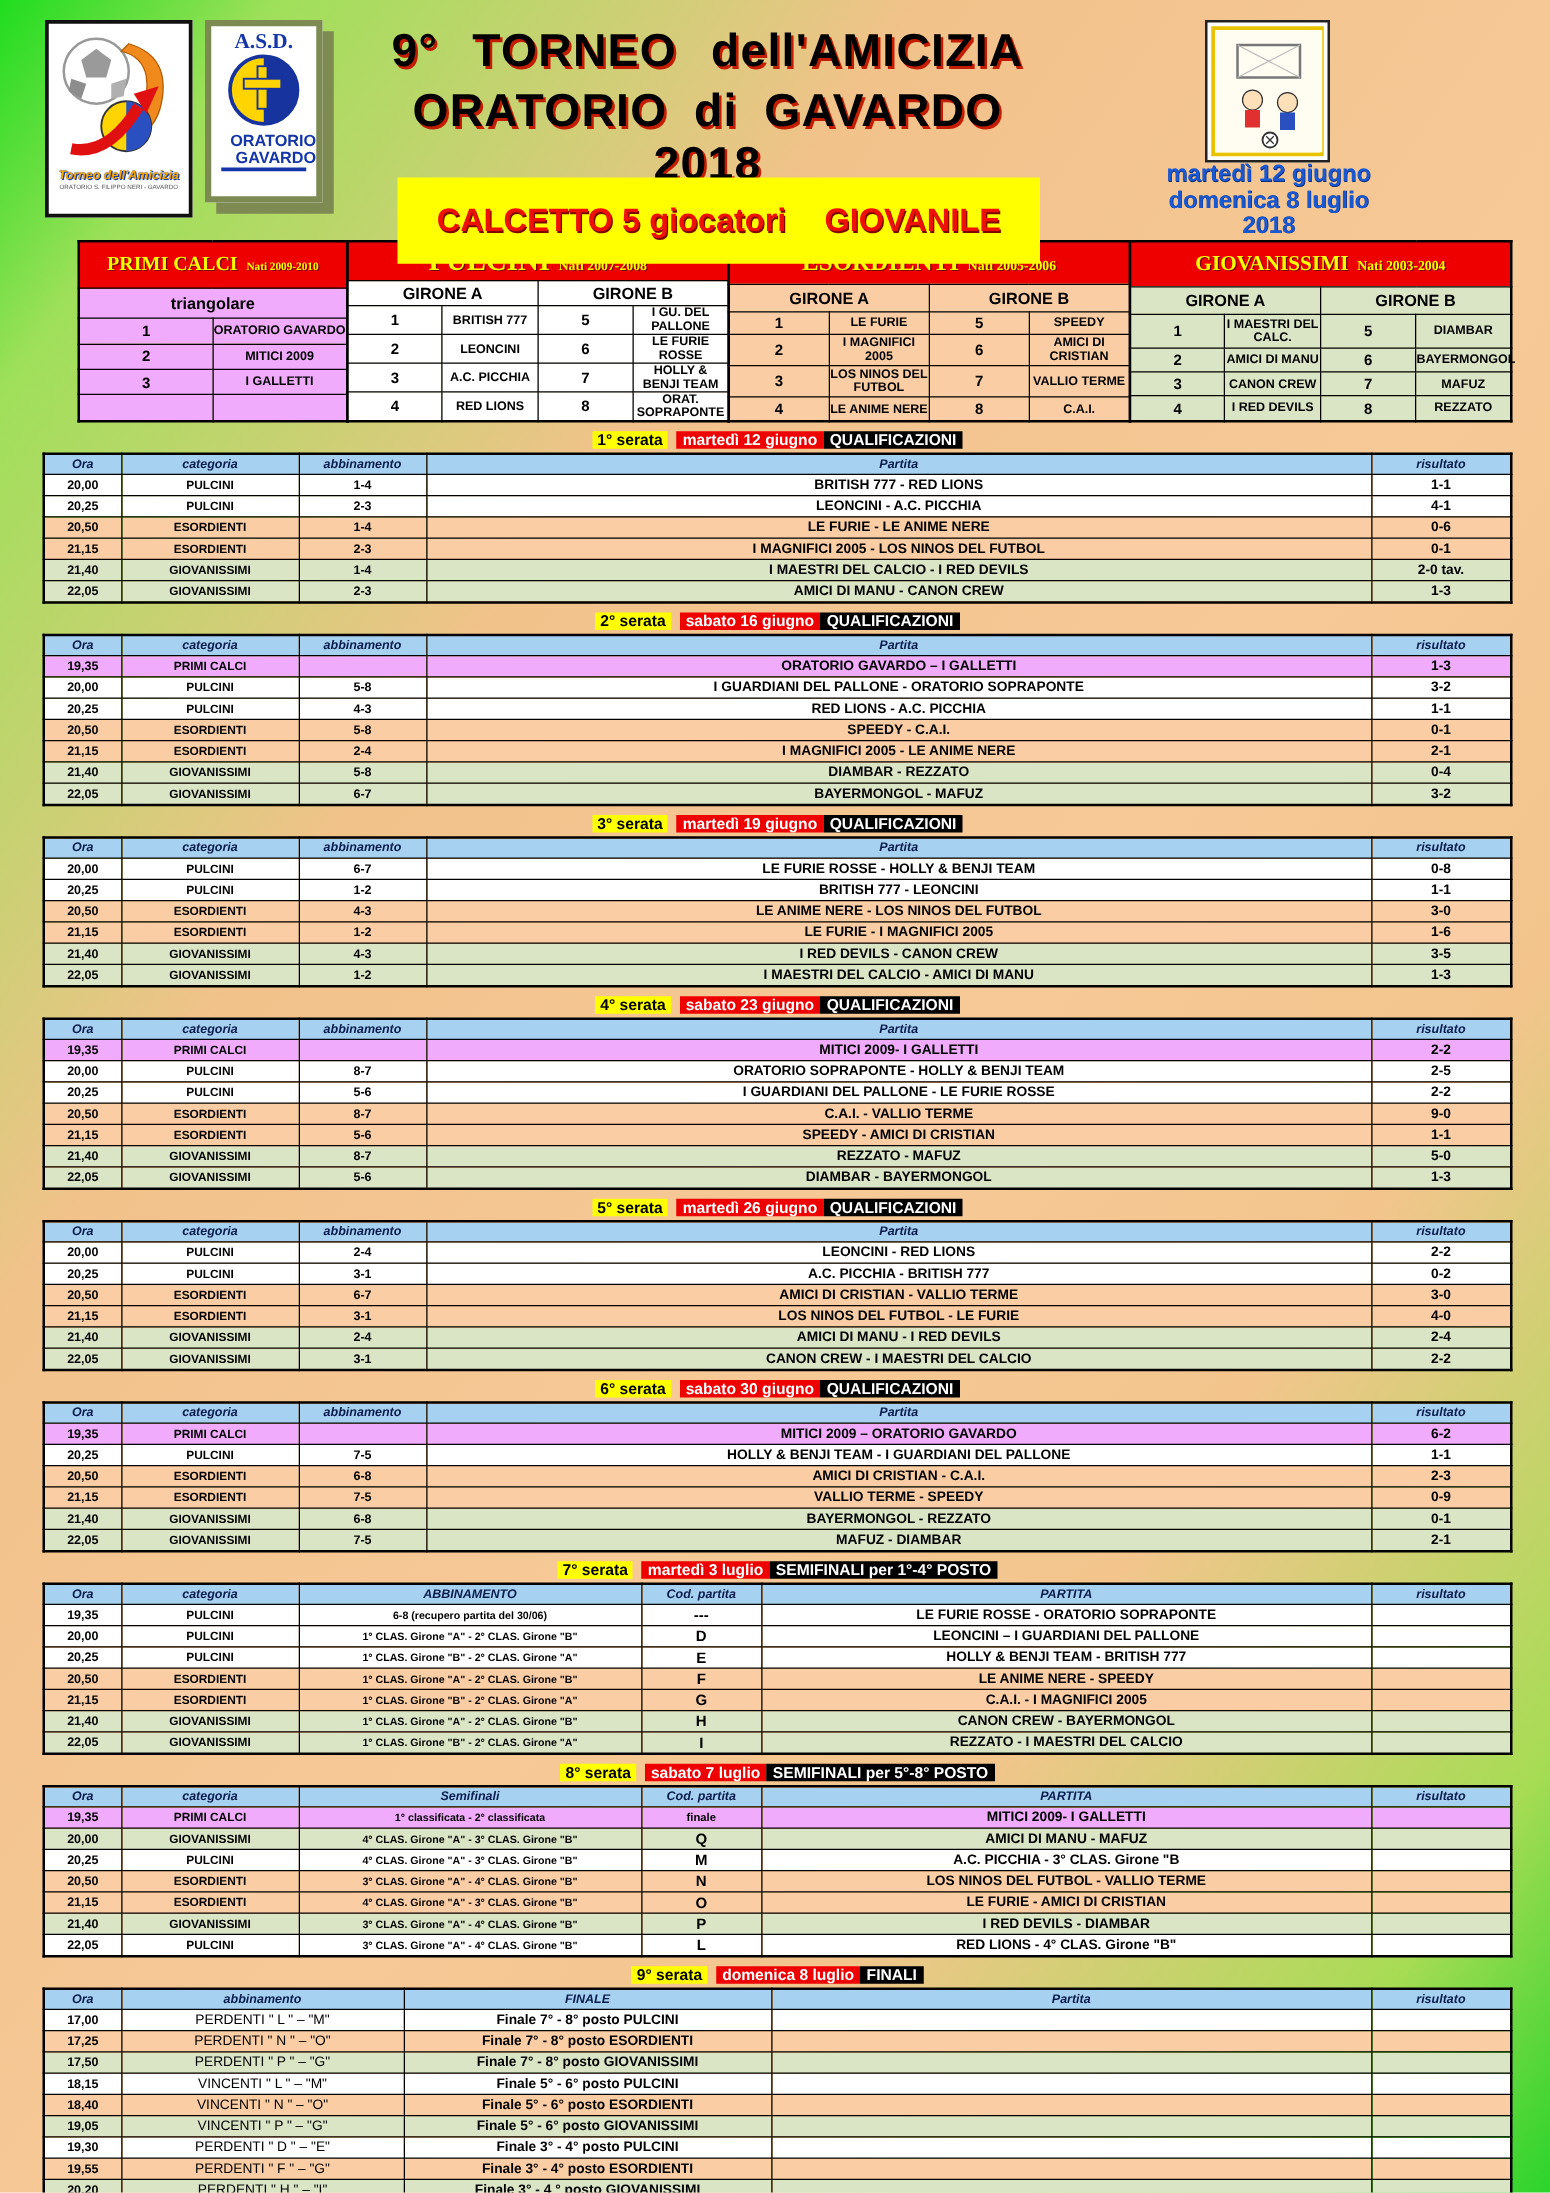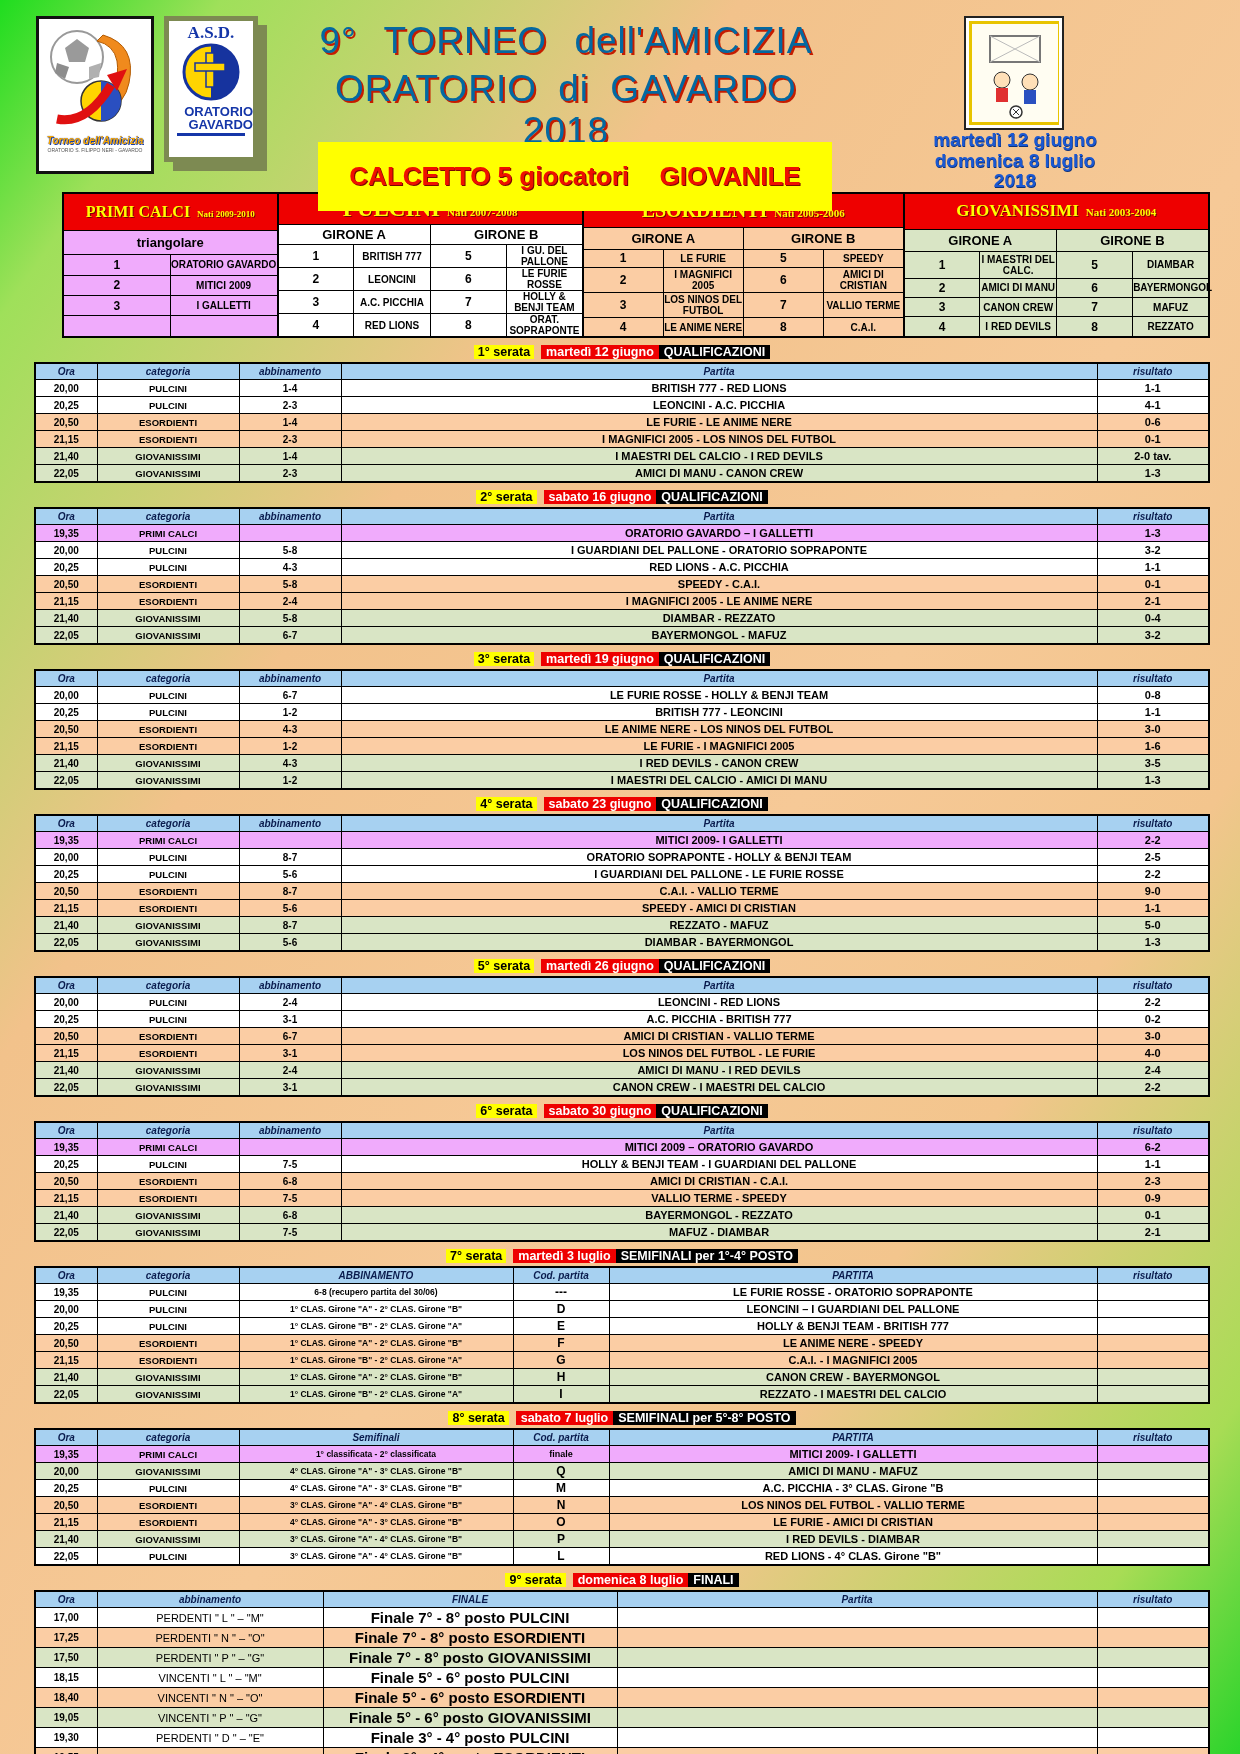--- a/index.html
+++ b/index.html
@@ -14,21 +14,21 @@
   
   .hdr{position:relative;height:188px;}
   .logo1{position:absolute;left:36px;top:16px;width:118px;height:158px;background:#fff;border:3px solid #111;box-sizing:border-box;text-align:center;}
   .logo1 svg{display:block;margin:4px auto 0;}
   .logo1-title{font-size:10px;font-weight:bold;color:#f7a600;text-shadow:0 0 1px #1a3ea0,1px 1px 0 #1a3ea0;font-style:italic;}
   .logo1-sub{font-size:5px;color:#555;margin-top:1px;}
   .logo2{position:absolute;left:164px;top:16px;width:94px;height:146px;background:#fff;border:5px solid #7d8a52;box-shadow:9px 9px 0 #7d8a52;box-sizing:border-box;text-align:center;}
   .logo2-top{font-size:17px;font-weight:bold;color:#1536a8;font-family:"Liberation Serif",serif;margin-top:2px;}
   .logo2-bot{font-size:13px;font-weight:bold;color:#1536a8;line-height:1.0;text-align:right;}
   .logo2 hr{border:none;border-top:3px solid #1536a8;margin:2px 8px 0;}
-  .titles{position:absolute;left:288px;top:20px;width:556px;text-align:center;color:#0369a1;font-weight:normal;}
+  .titles{position:absolute;left:288px;top:20px;width:556px;text-align:center;color:#000000;font-weight:bold;}
   .title-l1{font-size:37px;letter-spacing:1px;word-spacing:16px;text-shadow:2px 2px 0 #c41c00;}
   .title-l2{font-size:37px;letter-spacing:1px;word-spacing:10px;margin-top:6px;text-shadow:2px 2px 0 #c41c00;}
   .band{position:absolute;left:318px;top:142px;width:514px;background:#ffff00;text-align:center;padding:19px 0;}
   .band span{font-size:26px;font-weight:bold;color:#ee1000;text-shadow:1px 1px 0 #7a0800;}
   .band .band-right{margin-left:26px;}
   .cartoon{position:absolute;left:964px;top:16px;width:100px;height:114px;background:#fff;border:2px solid #222;box-sizing:border-box;padding:3px;}
   .cartoon .inner{width:100%;height:100%;border:3px solid #e8c400;box-sizing:border-box;}
   .dates{position:absolute;left:858px;top:130px;width:314px;text-align:center;color:#1a58d2;font-weight:bold;font-size:19px;line-height:1.08;text-shadow:0.5px 0.5px 0 #0a2f7a;}
 
   
@@ -50,21 +50,21 @@
   .serata{margin:7px 30px 0 34px;}
   .slabel{text-align:center;font-size:12.5px;font-weight:bold;margin:3px 0 3px;}
   .slabel .lnum{background:#ffff00;color:#000;padding:0 4px;}
   .slabel .ldate{background:#ee0000;color:#fff;padding:0 5px;margin-left:7px;}
   .slabel .lphase{background:#000;color:#fff;padding:0 5px;}
   table.match{width:100%;border-collapse:collapse;border:2px solid #000;table-layout:fixed;}
   table.match th,table.match td{border:1px solid #000;padding:1px 2px;height:14px;text-align:center;font-weight:bold;overflow:hidden;white-space:nowrap;}
   table.match th{background:#a7d1f1;color:#0a1c4e;font-size:10px;font-style:italic;height:13px;}
   td.ora{font-size:10px;} td.cat{font-size:9.5px;} td.abb{font-size:10px;}
   td.abb.small{font-size:8.5px;} td.cod{font-size:12px;} td.cod.small{font-size:9px;}
-  td.partita{font-size:11px;} td.ris{font-size:11px;} td.fin{font-size:15px;}
+  td.partita{font-size:11px;} td.ris{font-size:11px;} td.fin{font-size:11px;}
   td.abb.fin9{font-size:11px;font-weight:normal;font-family:"Liberation Sans",sans-serif;}
 </style>
 </head>
 <body>
 
 <div class="page">
 
   <div class="hdr">
 
     <div class="logo1">

